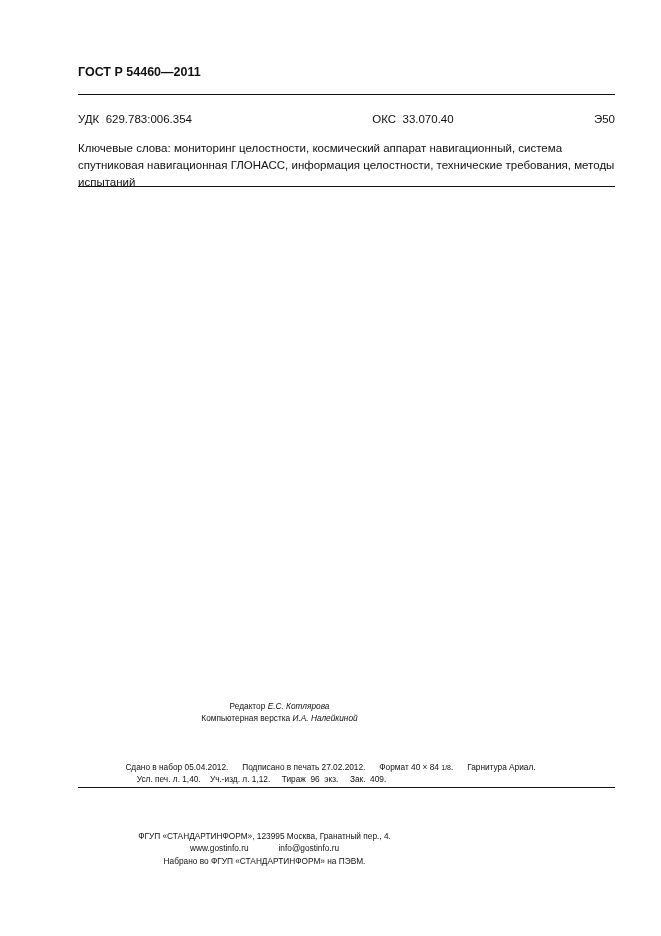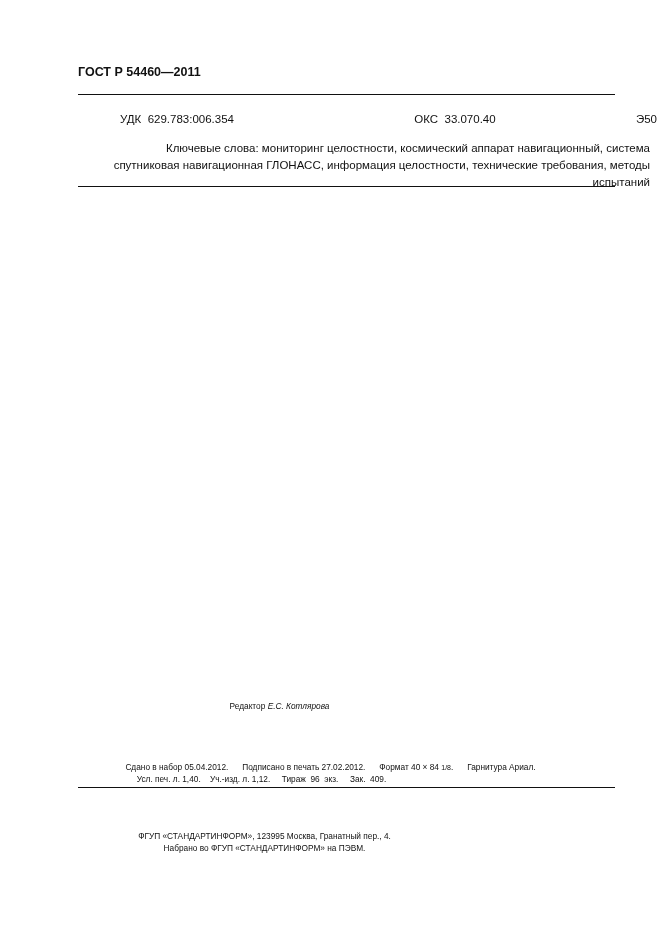--- a/index.html
+++ b/index.html
@@ -1,23 +1,23 @@
 <!DOCTYPE html>
 <html><head>
 <meta charset="utf-8">
 <style>
   html, body { margin:0; padding:0; background:#ffffff; }
   body { width:661px; height:936px; position:relative; overflow:hidden;
          font-family:"Liberation Sans", sans-serif; color:#111; }
-  .abs { position:absolute;text-align:right; }
+  .abs { position:absolute; }
   .doc-code { left:78px; top:65px; font-size:12.5px; font-weight:bold; }
   .rule { left:78px; width:537px; height:0; border-top:1.3px solid #111; }
-  .meta-row { left:78px; width:537px; top:113px; font-size:11.5px; display:flex; justify-content:space-between;margin-left:42px; }
+  .meta-row { left:78px; width:537px; top:113px; font-size:11.5px; display:flex; justify-content:space-between; }
   .meta-row span { white-space:pre; }
-  .keywords { left:78px; width:540px; top:140px; font-size:11.5px; line-height:17px;margin-left:32px; }
+  .keywords { left:78px; width:540px; top:140px; font-size:11.5px; line-height:17px; }
   .credits { left:0; width:559px; top:700px; font-size:8.3px; line-height:12.3px; text-align:center; }
   .credits i { font-style:italic; }
   .print1 { left:0; width:661px; top:762px; font-size:8.3px; text-align:center; white-space:pre; }
   .print2 { left:0; width:523px; top:774px; font-size:8.3px; text-align:center; white-space:pre; }
   .pub { left:0; width:529px; top:830px; font-size:8.3px; line-height:12.3px; text-align:center; }
   .pub div { white-space:pre; }
   .frac { font-size:7px; }
 </style>
 </head>
 <body>
@@ -34,24 +34,26 @@
 
 <div class="abs keywords">
   <span>Ключевые слова:</span>
   <span> мониторинг целостности, космический аппарат навигационный, система спутниковая навигационная ГЛОНАСС, информация целостности, технические требования, методы испытаний</span>
 </div>
 
 <div class="abs rule" style="top:186px;"></div>
 
 <div class="abs credits">
   <div><span>Редактор </span><i>Е.С. Котлярова</i></div>
+  <div><span>Компьютерная верстка </span><i>И.А. Налейкиной</i></div>
 </div>
 
 <div class="abs print1"><span>Сдано в набор 05.04.2012.</span>      <span>Подписано в печать 27.02.2012.</span>      <span>Формат 40 × 84</span> <span class="frac">1/8</span>.      <span>Гарнитура Ариал.</span></div>
 
 <div class="abs print2"><span>Усл. печ. л. 1,40.</span>    <span>Уч.-изд. л. 1,12.</span>     <span>Тираж  96  экз.</span>     <span>Зак.  409.</span></div>
 
 <div class="abs rule" style="top:787px;"></div>
 
 <div class="abs pub">
   <div>ФГУП «СТАНДАРТИНФОРМ», 123995 Москва, Гранатный пер., 4.</div>
+  <div><span>www.gostinfo.ru</span>             <span>info@gostinfo.ru</span></div>
   <div>Набрано во ФГУП «СТАНДАРТИНФОРМ» на ПЭВМ.</div>
 </div>
 
 </body></html>

